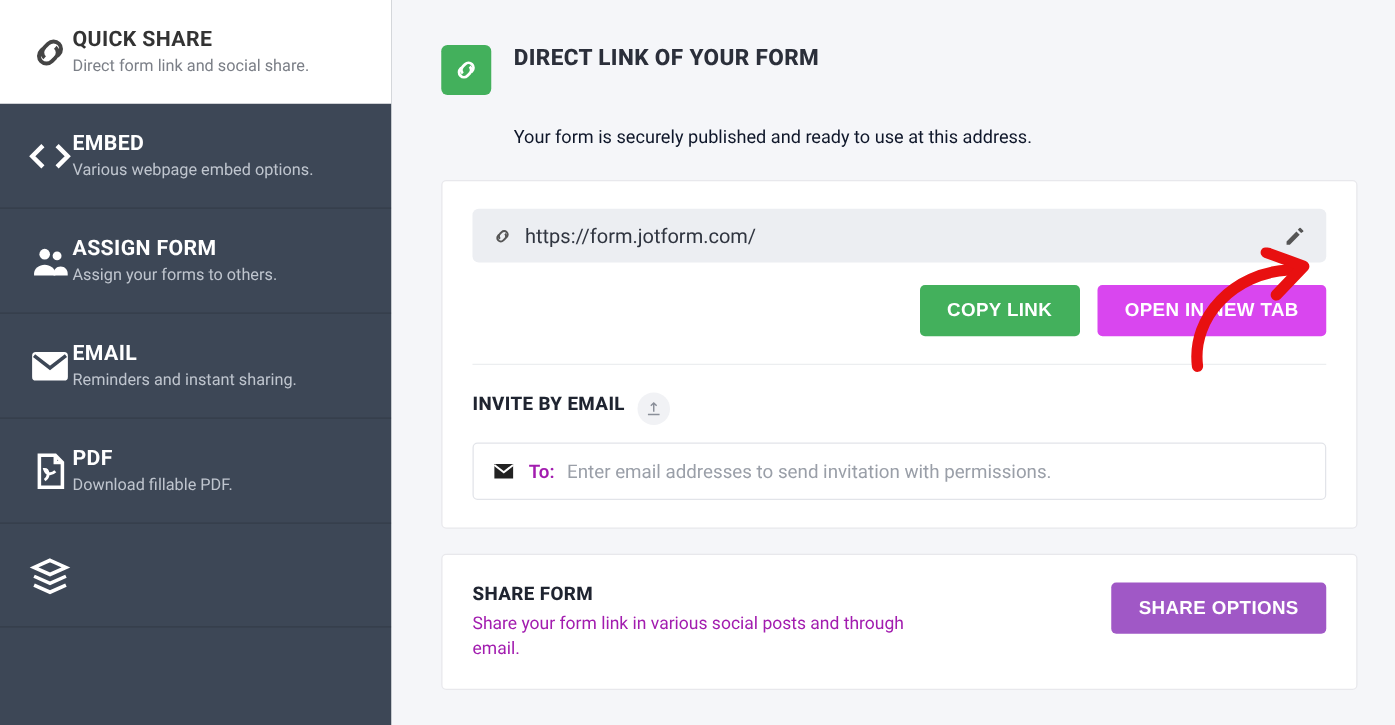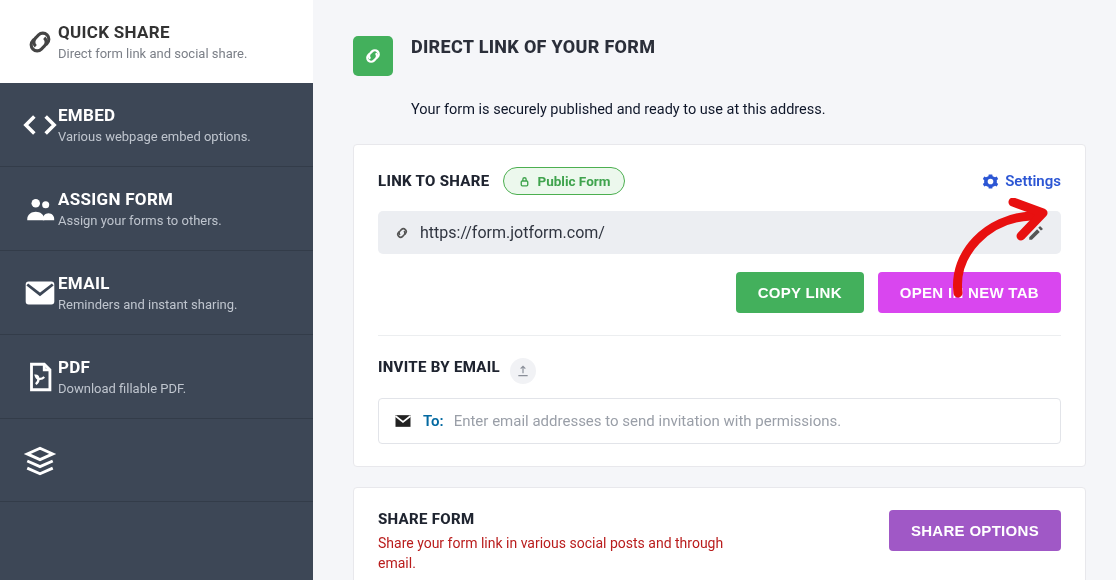--- a/index.html
+++ b/index.html
@@ -113,25 +113,25 @@
 .hr { height:1px; background:#eceef0; margin: 0 0 22px 0; }
 .invite-row { display:flex; align-items:flex-start; gap:10px; margin-bottom:14px; }
 .round-icon {
   width:26px; height:26px; border-radius:50%; background:#f1f2f5;
   display:flex; align-items:center; justify-content:center;
 }
 .email-input {
   display:flex; align-items:center; gap:10px;
   border:1px solid #e2e4e9; border-radius:4px; padding:12px 14px;
 }
-.email-to { font-weight:600; font-size:15px; color:#0369a1; }
+.email-to { font-weight:600; font-size:15px; color:#a21caf; }
 .email-placeholder { color:#9a9fa8; font-size:15px; flex:1; }
 .share-card { display:flex; justify-content:space-between; gap:20px; align-items:flex-start; }
 .share-card .section-label { margin-bottom:6px; }
-.share-sub { font-size:14px; color:#b91c1c; max-width:380px; line-height:1.4; }
+.share-sub { font-size:14px; color:#a21caf; max-width:380px; line-height:1.4; }
 .arrow {
   position: absolute;
   left: 630px;
   top: 198px;
   width: 110px;
   height: 100px;
   pointer-events: none;
 }
 </style>
 </head>
@@ -220,38 +220,20 @@
           <path d="M15 9a4 4 0 0 1 0 6l-2 2a4 4 0 1 1-6-6l1-1"></path>
         </svg>
     </div>
     <div>
       <div class="header-title">DIRECT LINK OF YOUR FORM</div>
       <div class="header-sub">Your form is securely published and ready to use at this address.</div>
     </div>
   </div>
 
   <div class="card">
-    <div class="card-top">
-      <div class="card-top-left">
-        <span class="section-label">LINK TO SHARE</span>
-        <span class="public-badge">
-          <svg width="13" height="13" viewBox="0 0 24 24" fill="none" stroke="#3fa34d" stroke-width="2.5">
-              <rect x="6" y="11" width="12" height="9" rx="2"></rect>
-              <path d="M9 11V8a3 3 0 0 1 6 0v3"></path>
-            </svg>
-          <span>Public Form</span>
-        </span>
-      </div>
-      <span class="settings-link">
-        <svg width="17" height="17" viewBox="0 0 24 24" fill="#2c56d4">
-            <path d="M12 8a4 4 0 1 0 0 8 4 4 0 0 0 0-8zm9 4c0 .7-.1 1.3-.2 1.9l2 1.6-2 3.4-2.4-1c-1 .8-2.2 1.3-3.4 1.6L14.5 22h-5l-.5-2.5c-1.2-.3-2.4-.8-3.4-1.6l-2.4 1-2-3.4 2-1.6C3.1 13.3 3 12.7 3 12s.1-1.3.2-1.9l-2-1.6 2-3.4 2.4 1c1-.8 2.2-1.3 3.4-1.6L9.5 2h5l.5 2.5c1.2.3 2.4.8 3.4 1.6l2.4-1 2 3.4-2 1.6c.1.6.2 1.2.2 1.9z"></path>
-          </svg>
-        <span>Settings</span>
-      </span>
-    </div>
 
     <div class="url-box">
       <svg width="16" height="16" viewBox="0 0 24 24" fill="none" stroke="#555" stroke-width="2.4">
           <path d="M9 15a4 4 0 0 1 0-6l2-2a4 4 0 1 1 6 6l-1 1"></path>
           <path d="M15 9a4 4 0 0 1 0 6l-2 2a4 4 0 1 1-6-6l1-1"></path>
         </svg>
       <span class="url-text">https://form.jotform.com/</span>
       <svg class="pencil" viewBox="0 0 24 24" fill="#555">
           <path d="M3 17.5V21h3.5L17 10.5 13.5 7zM20.7 7.3a1 1 0 0 0 0-1.4L18.1 3.3a1 1 0 0 0-1.4 0L15 5l3.5 3.5z"></path>
         </svg>

